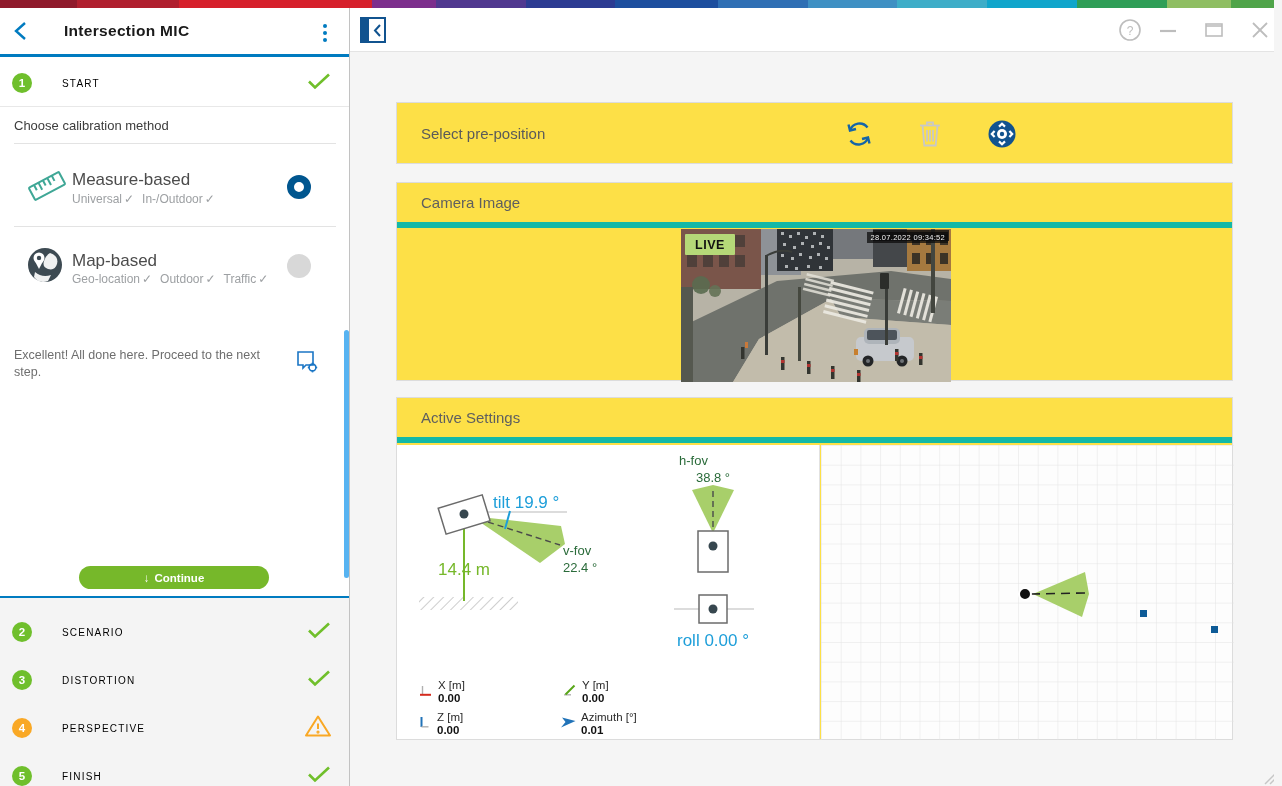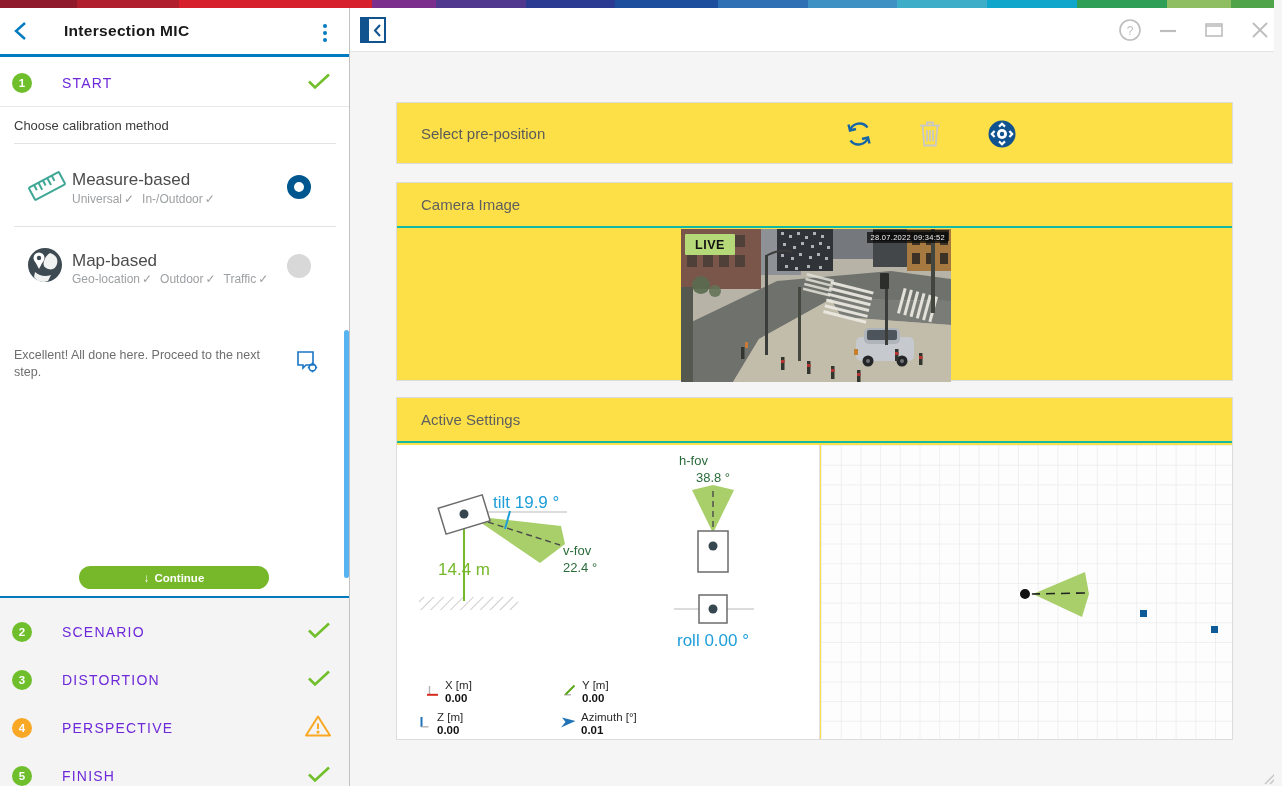--- a/index.html
+++ b/index.html
@@ -24,21 +24,21 @@
   .back-btn { width:44px; height:44px; display:flex; align-items:center; justify-content:center; cursor:pointer; }
   .sb-title { font-size:15.5px; font-weight:bold; color:#1a1a1a; letter-spacing:.3px; margin-left:20px; }
   .kebab { position:absolute; right:12px; top:12px; width:24px; height:26px; display:flex;
            flex-direction:column; align-items:center; justify-content:center; gap:3px; cursor:pointer; }
   .kebab i { width:4px; height:4px; border-radius:50%; background:#007bc0; }
 
   .step-row { position:absolute; left:0; width:100%; height:44px; display:flex; align-items:center; }
   .badge { width:20px; height:20px; border-radius:50%; background:#6fbf2c; color:#fff; font-size:11.5px;
            font-weight:bold; display:flex; align-items:center; justify-content:center; margin-left:12px; }
   .badge.warn { background:#f9a825; }
-  .step-label { font-size:14px; color:#6d28d9; letter-spacing:1.2px; margin-left:30px;text-align:center; }
+  .step-label { font-size:10px; color:#000000; letter-spacing:1.2px; margin-left:30px;text-align:center; }
   .step-status { position:absolute; right:18px; top:50%; transform:translateY(-50%); }
 
   .choose-label { position:absolute; left:14px; top:110px; font-size:13px; color:#3c3c3c; }
   .sb-div { position:absolute; left:14px; right:13px; height:1px; background:#e3e3e3; }
 
   .method { position:absolute; left:0; width:100%; cursor:pointer; }
   .m-icon { position:absolute; left:26px; }
   .m-title { position:absolute; left:72px; font-size:17px; color:#4c4c4c; }
   .m-tags { position:absolute; left:72px; font-size:12px; color:#9da0a3; display:flex; gap:8px; }
   .tagchk { color:#9da0a3; margin-left:2px; }
@@ -65,21 +65,21 @@
              border-bottom:1px solid #e4e4e4; }
   .collapse-btn { position:absolute; left:10px; top:9px; width:26px; height:26px; border:2px solid #11538f;
                   background:#fff; cursor:pointer; }
   .collapse-btn .bar { position:absolute; left:0; top:0; width:7px; height:100%; background:#11538f; }
   .collapse-btn svg { position:absolute; left:9px; top:3px; }
   .winbtn { position:absolute; top:10px; width:24px; height:24px; display:flex; align-items:center;
             justify-content:center; cursor:pointer; }
 
   
   .panel { position:absolute; left:396px; width:837px; background:#fde047; border:1px solid #dcdcdc; }
-  .panel-h { height:45px; border-bottom:2px solid #14b8a6; display:flex; align-items:center; }
+  .panel-h { height:45px; border-bottom:6px solid #14b8a6; display:flex; align-items:center; }
   .panel-title { font-size:15px; color:#5f5f5f; margin-left:24px; }
 
   
   #panel-prepos { top:102px; height:62px; display:flex; align-items:center; }
   .prepos-label { font-size:15px; color:#5a5a5a; margin-left:24px; }
   .dropdown { position:absolute; left:202px; top:6px; width:220px; height:50px; background:#e2e2e2; cursor:pointer; }
   .dd-small { position:absolute; left:15px; top:8px; font-size:10px; color:#404040; }
   .dd-value { position:absolute; left:15px; top:22px; font-size:15px; color:#1a1a1a; }
   .dd-check { position:absolute; left:148px; top:17px; }
   .dd-chev  { position:absolute; right:14px; top:20px; }
@@ -487,21 +487,21 @@
         </span>
         <span class="dlabel t-green" style="left:41px; top:115px;">14.4 m</span>
         <span class="dlabel t-dgreen" style="left:166px; top:98px;">v-fov</span>
         <span class="dlabel t-dgreen" style="left:166px; top:115px;">22.4 °</span>
         <span class="dlabel t-dgreen" style="left:282px; width:68px; text-align:left; top:8px;">h-fov</span>
         <span class="dlabel t-dgreen" style="left:282px; width:68px; text-align:center; top:25px;">38.8 °</span>
         <span class="dlabel t-blue" style="left:256px; width:120px; text-align:center; top:186px;">
           <span>roll</span>&nbsp;<span>0.00 °</span>
         </span>
 
-        <div class="val-cell" style="left:28px; top:234px;">
+        <div class="val-cell" style="left:21px; top:234px;">
           <svg width="16" height="16">
             <line x1="4.5" y1="4" x2="4.5" y2="12.5" stroke="#b0b0b0" stroke-width="1.4"></line>
             <line x1="2" y1="12.8" x2="13" y2="12.8" stroke="#d52b1e" stroke-width="2"></line>
           </svg>
           <span class="val-text">
               <div class="val-label">X [m]</div>
           <div class="val-num">0.00</div>
             </span>
         </div>
         <div class="val-cell" style="left:165px; top:234px;">

